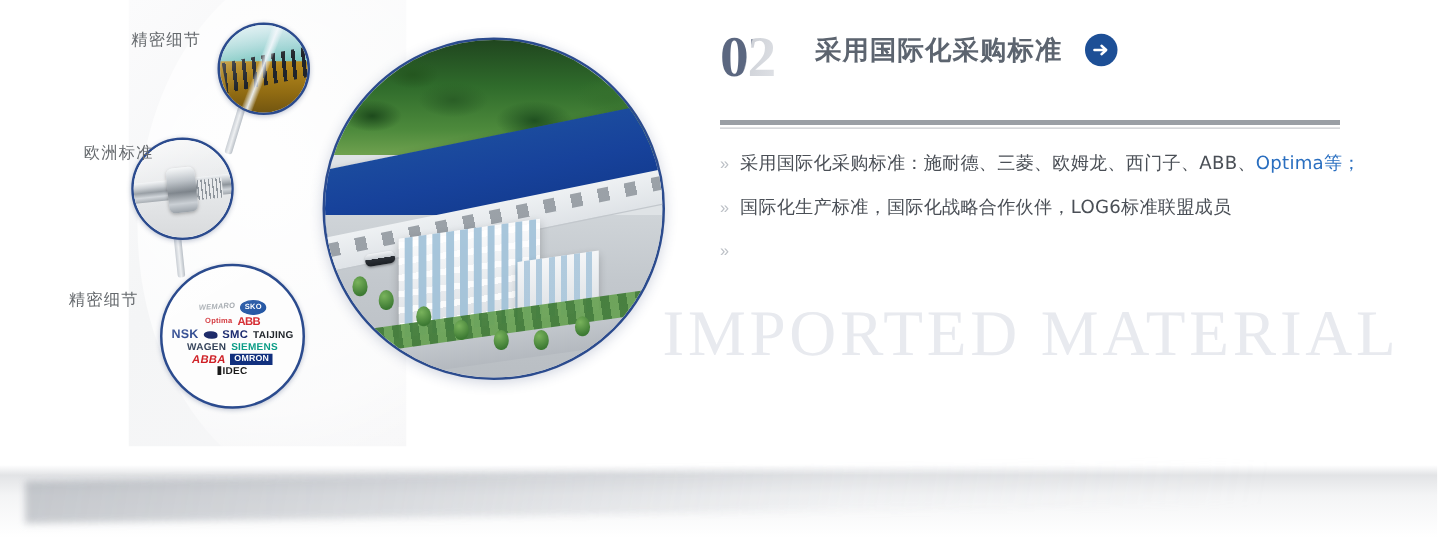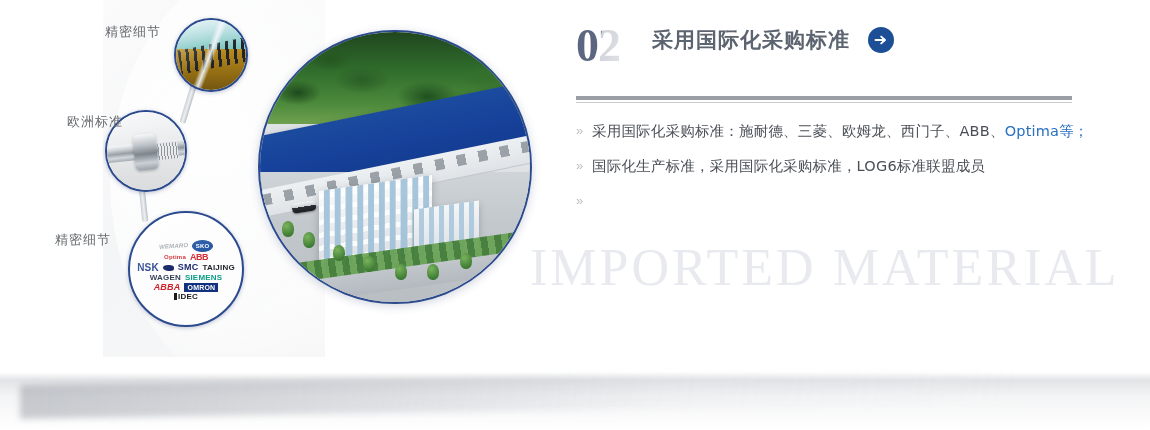--- a/index.html
+++ b/index.html
@@ -313,21 +313,21 @@
     <div class="rule"></div>
     <div class="rule2"></div>
 
     <div class="bullets">
       <div class="bullet">
         <span class="chev">»</span>
         <span class="btxt"><span>采用国际化采购标准：施耐德、三菱、欧姆龙、西门子、ABB、</span><span class="hl">Optima等；</span></span>
       </div>
       <div class="bullet">
         <span class="chev">»</span>
-        <span class="btxt"><span>国际化生产标准，采用国际化采购标准，LOG6标准联盟成员</span><span class="hl"></span></span>
+        <span class="btxt"><span>国际化生产标准，国际化战略合作伙伴，LOG6标准联盟成员</span><span class="hl"></span></span>
       </div>
       <div class="bullet">
         <span class="chev">»</span>
       </div>
     </div>
   </div>
 
   <div class="watermark">IMPORTED  MATERIAL</div>
 
   <div class="bottom-band"></div>

